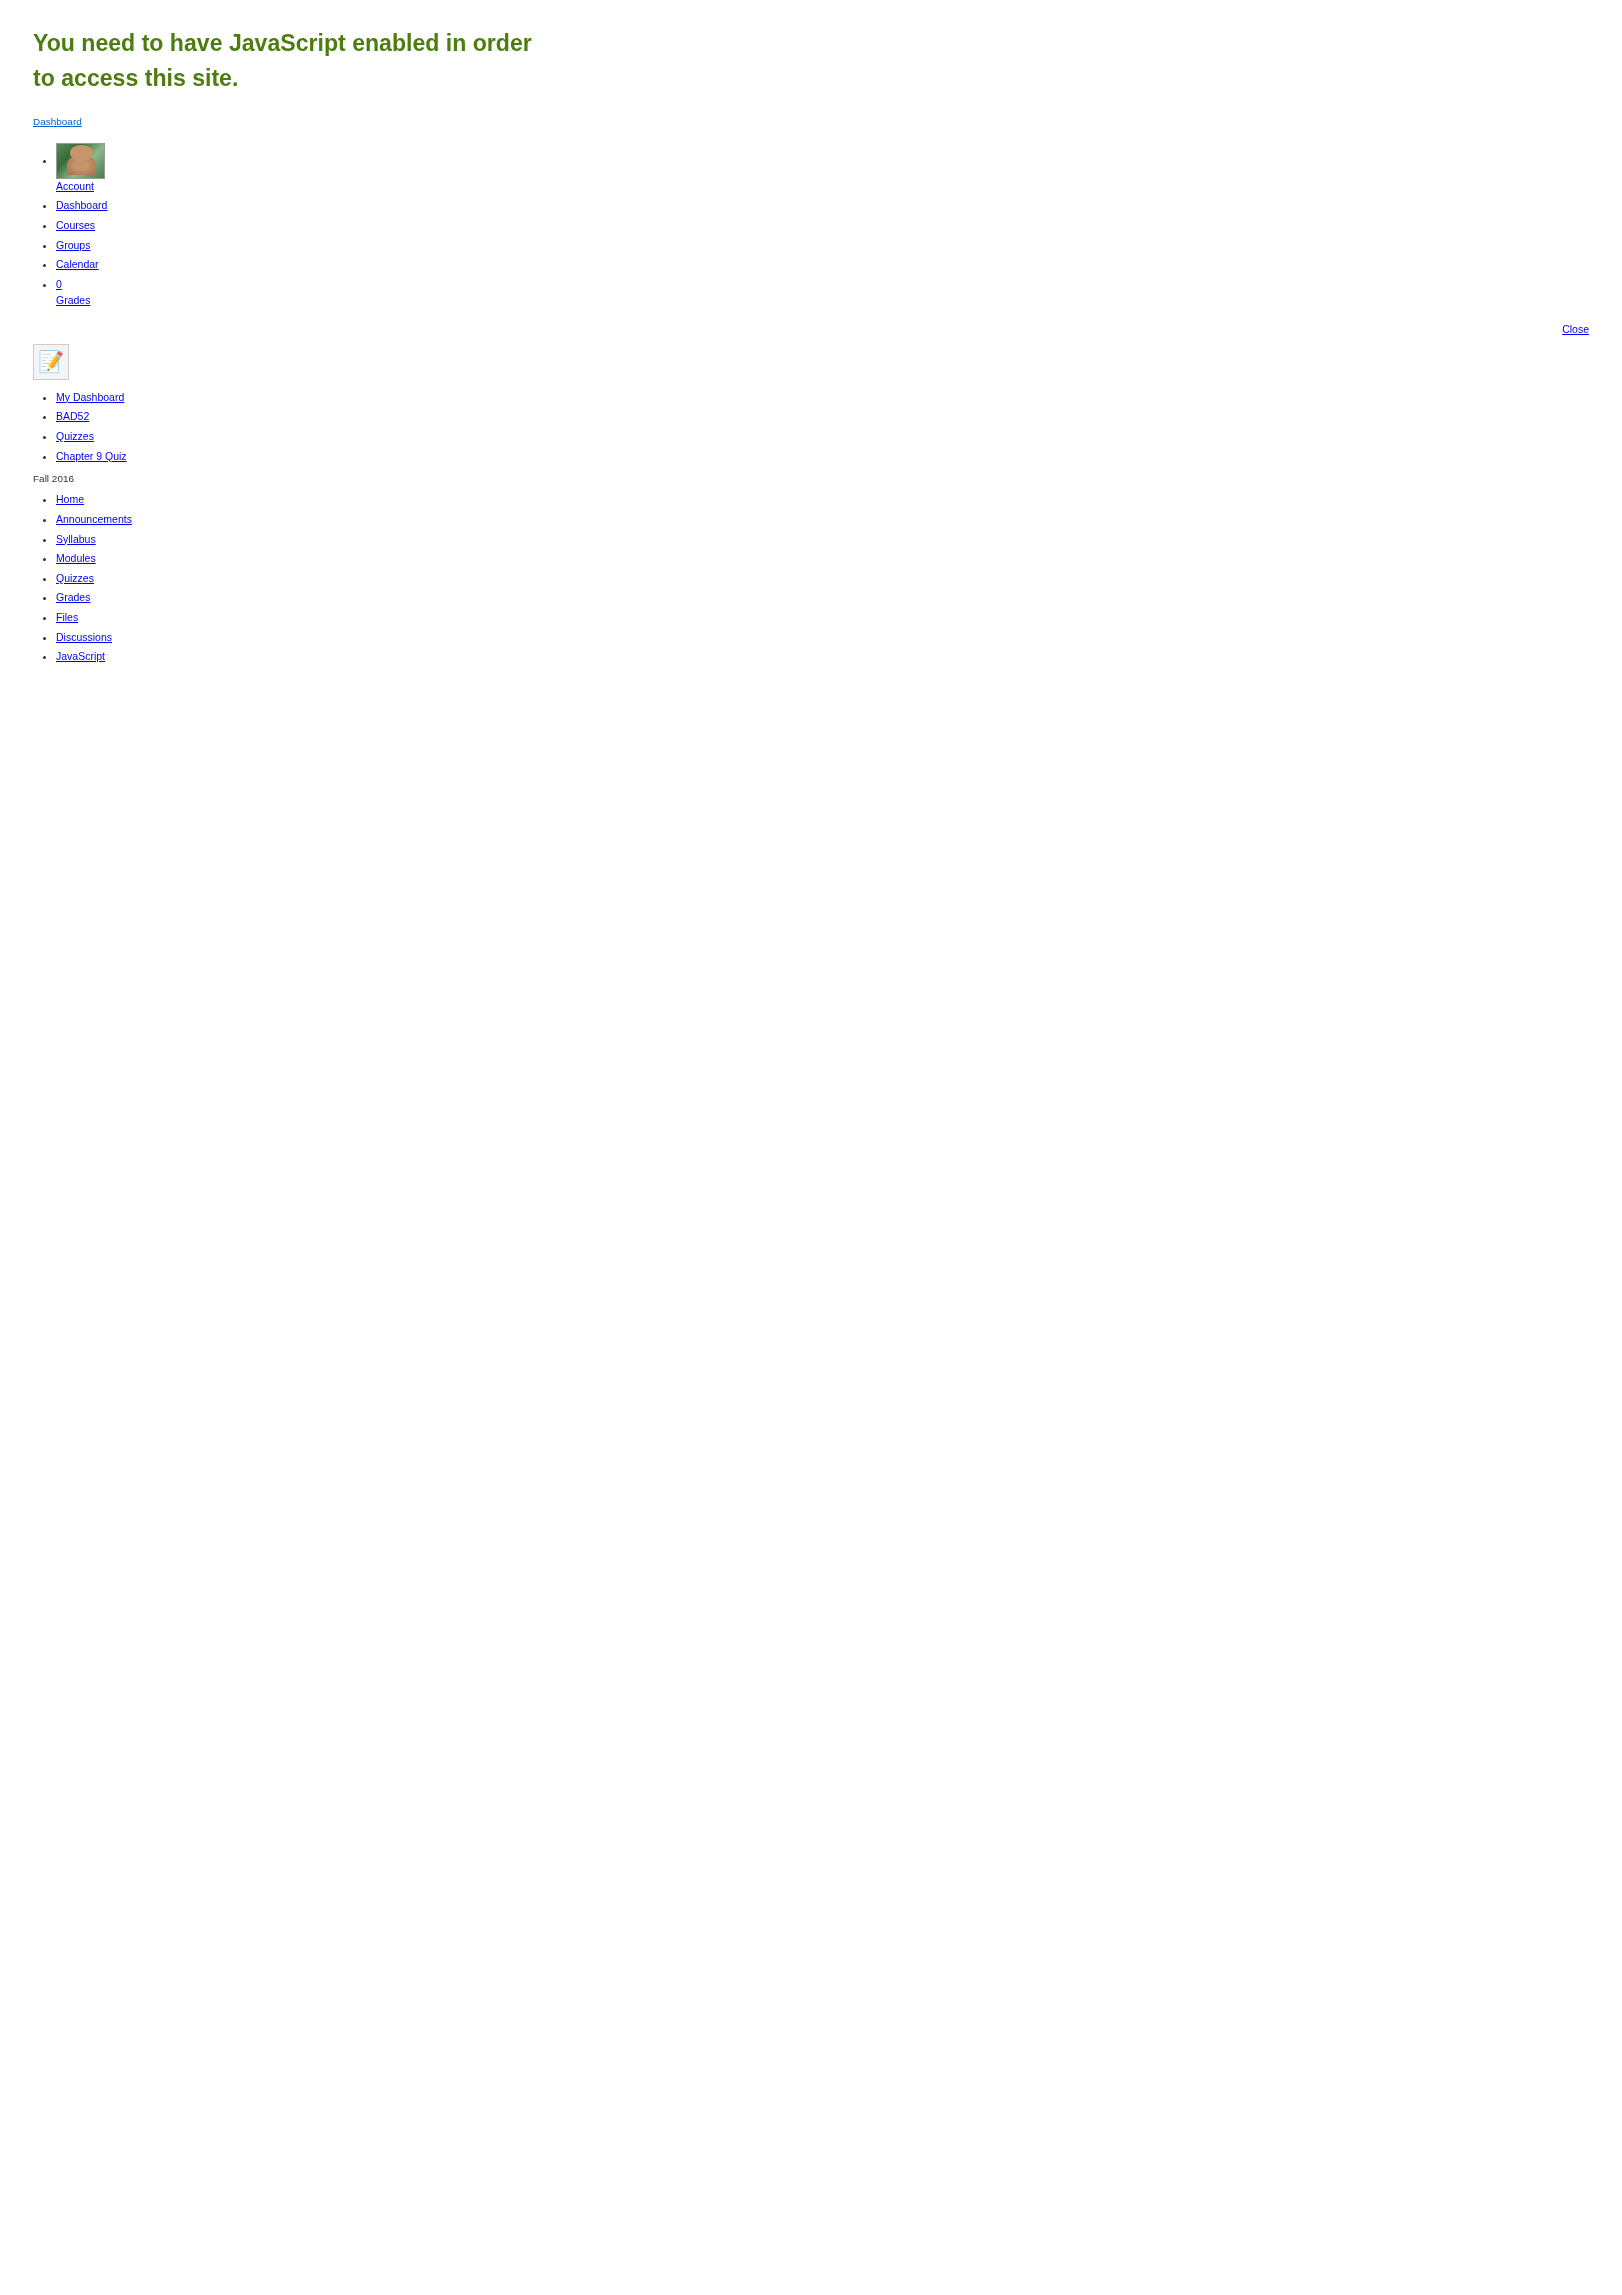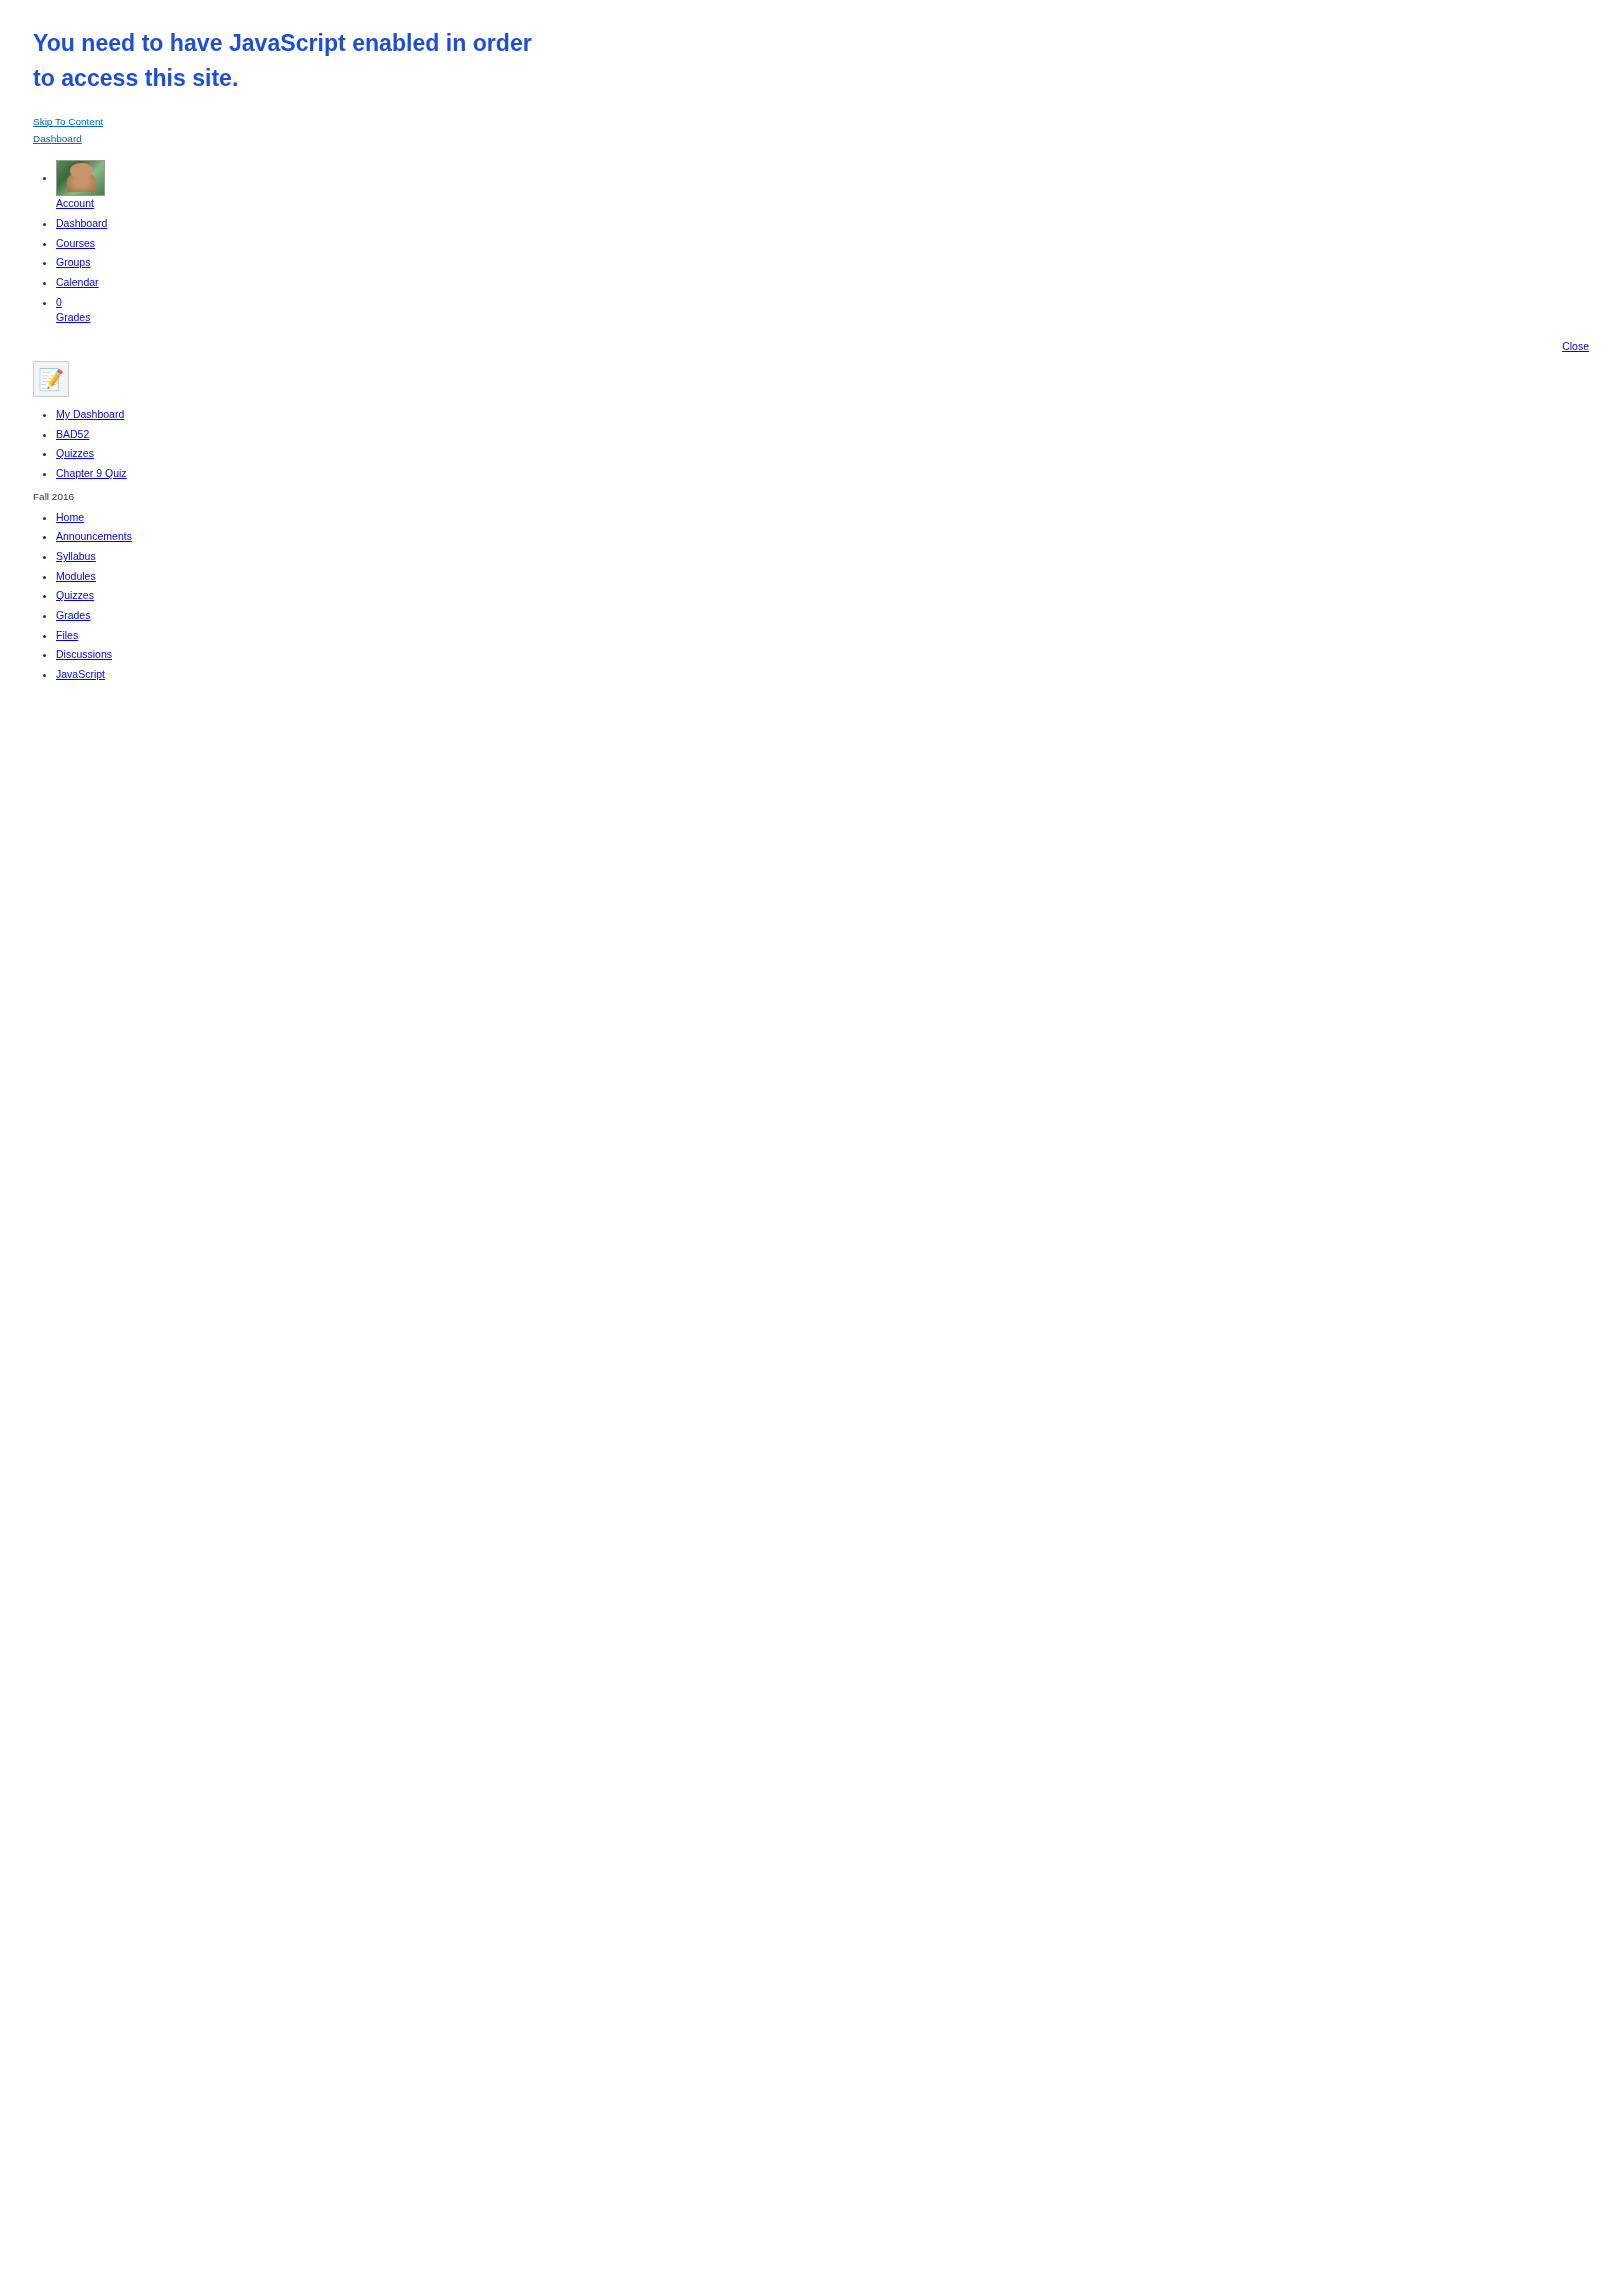--- a/index.html
+++ b/index.html
@@ -13,21 +13,21 @@
       background: #ffffff;
       color: #333;
       font-size: 10.5px;
       line-height: 1.5;
       padding: 26px 33px;
     }
 
     .js-warning {
       font-size: 2.2em;
       font-weight: bold;
-      color: #1d4ed8;
+      color: #4d7c0f;
       margin-bottom: 19.6px;
       max-width: 523px;
     }
 
     .skip-link {
       display: block;
       color: #0066cc;
       text-decoration: underline;
       margin-bottom: 2.6px;
       font-size: 0.95em;
@@ -139,21 +139,20 @@
     .section-nav {
       margin-top: 0;
     }
   </style>
 </head>
 <body>
 
 <h1 class="js-warning">You need to have JavaScript enabled in order to access this site.</h1>
 
 <div class="top-links">
-  <a class="skip-link" href="#content">Skip To Content</a>
   <a class="skip-link" href="#">Dashboard</a>
 </div>
 
 <div class="avatar-section">
   <ul class="nav-top-list">
     <li>
       <a href="#">
         <div class="avatar-img"></div>
       </a>
       <br>

